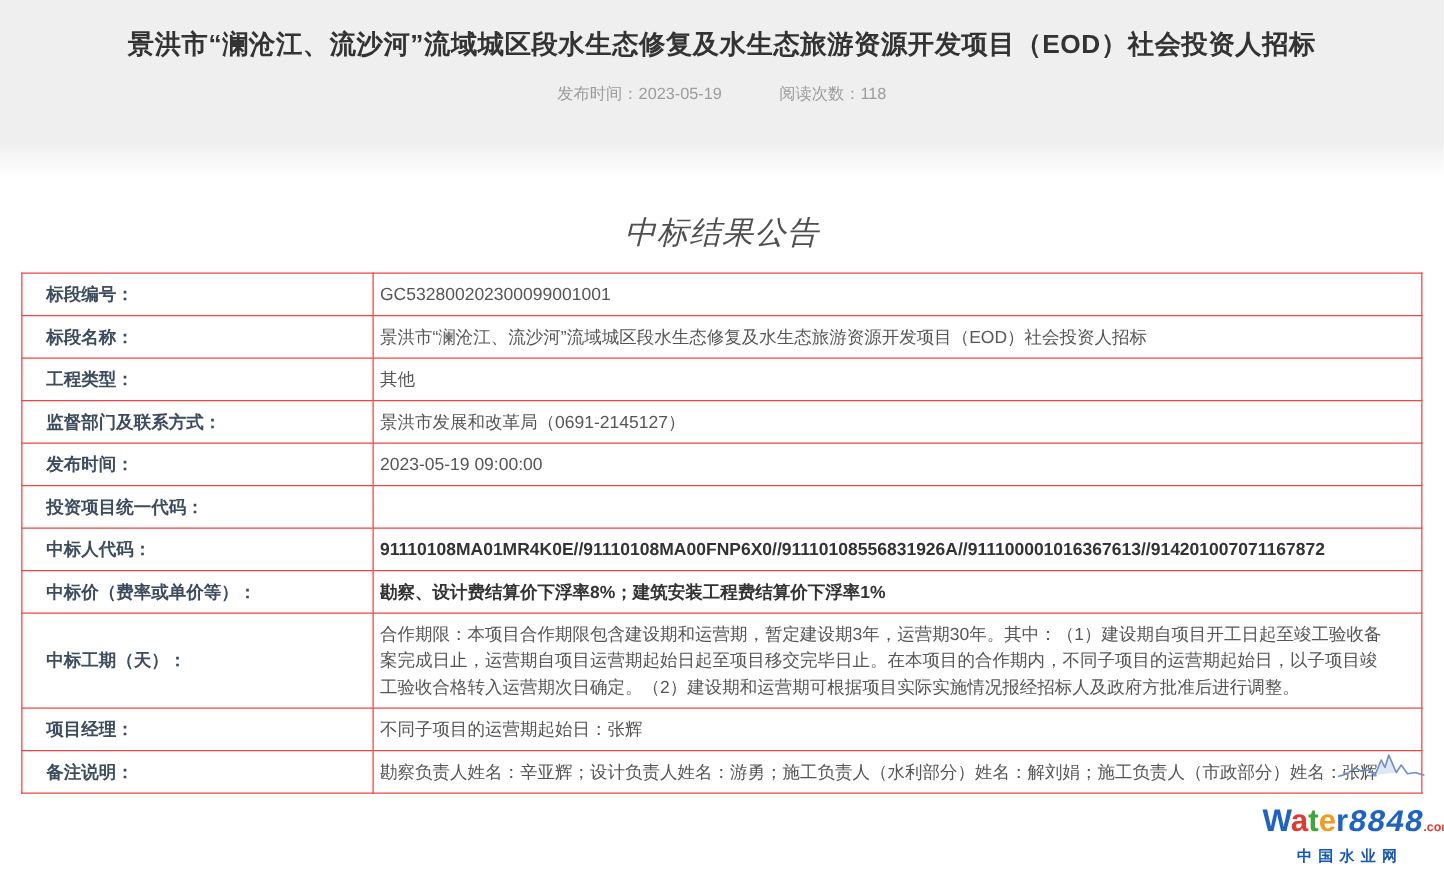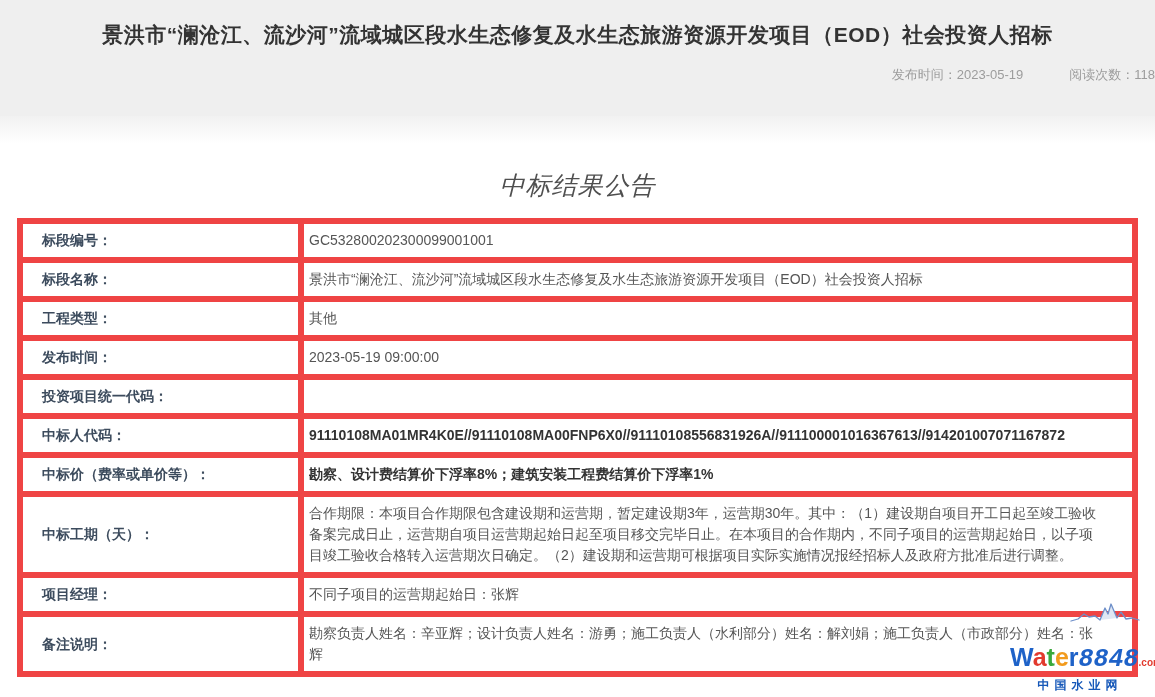--- a/index.html
+++ b/index.html
@@ -22,21 +22,21 @@
     margin: 0;
     text-align: center;
     font-size: 21px;
     font-weight: bold;
     color: #333333;
     letter-spacing: 0.5px;
   }
   .hero-meta {
     margin-top: 17px;
     display: flex;
-    justify-content: flex-end;
+    justify-content: center;
     gap: 46px;
     font-size: 13px;
     color: #9c9c9c;
   }
   .hero-fade {
     height: 27px;
     background: linear-gradient(#f1f1f1, #ffffff);
   }
 
   
@@ -52,21 +52,21 @@
 
   
   .result-table {
     margin: 16px 17px 0 17px;
     width: 1121px;
     border-collapse: collapse;
     table-layout: fixed;
     font-size: 14px;
   }
   .result-table td {
-    border: 6px solid #ef4444;
+    border: 1px solid #ef4444;
     vertical-align: middle;
     line-height: 21px;
     word-break: break-all;
   }
   .cell-label {
     width: 281px;
     padding: 6px 10px 6px 19px;
     color: #3c4b5d;
     font-weight: bold;
   }
@@ -144,20 +144,24 @@
           <td class="cell-label">标段编号：</td>
           <td class="cell-value">GC532800202300099001001</td>
         </tr>
         <tr>
           <td class="cell-label">标段名称：</td>
           <td class="cell-value">景洪市“澜沧江、流沙河”流域城区段水生态修复及水生态旅游资源开发项目（EOD）社会投资人招标</td>
         </tr>
         <tr>
           <td class="cell-label">工程类型：</td>
           <td class="cell-value">其他</td>
+        </tr>
+        <tr>
+          <td class="cell-label">监督部门及联系方式：</td>
+          <td class="cell-value">景洪市发展和改革局（0691-2145127）</td>
         </tr>
         <tr>
           <td class="cell-label">发布时间：</td>
           <td class="cell-value">2023-05-19 09:00:00</td>
         </tr>
         <tr>
           <td class="cell-label">投资项目统一代码：</td>
           <td class="cell-value"></td>
         </tr>
         <tr>

